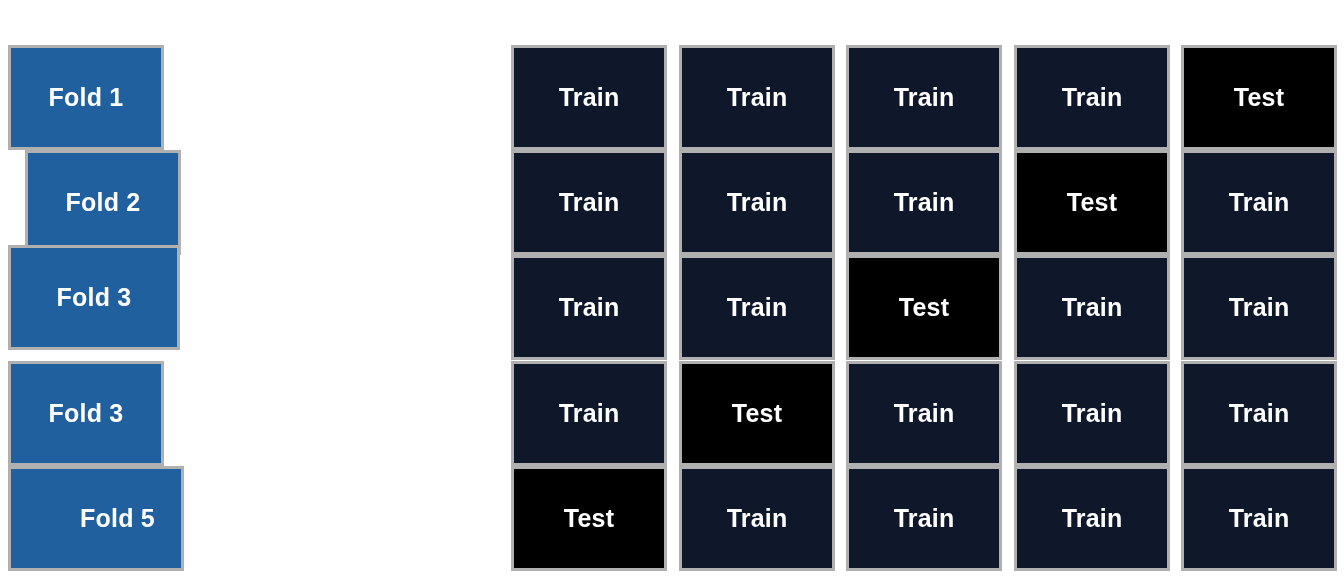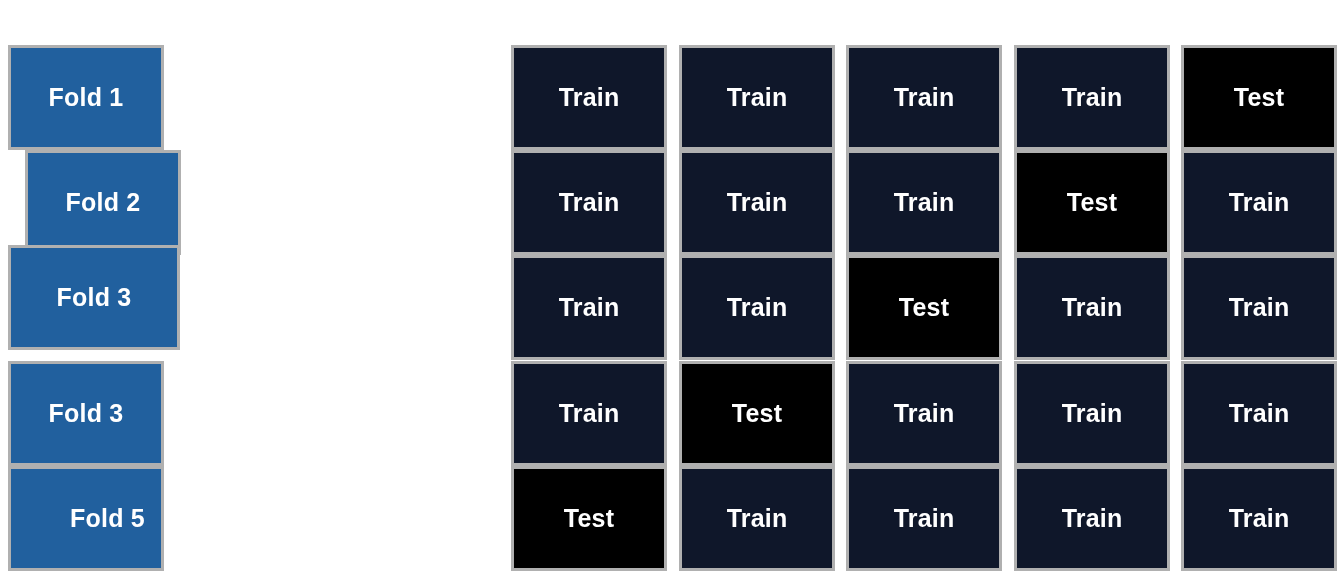--- a/index.html
+++ b/index.html
@@ -70,21 +70,21 @@
       </div>
       <div class="cell fold-label" style="left: 25px; top: 127.2px; width: 156px; height: 105px;">
         <span class="cell-text">Fold 2</span>
       </div>
       <div class="cell fold-label" style="left: 8px; top: 222px; width: 172px; height: 105px;">
         <span class="cell-text">Fold 3</span>
       </div>
       <div class="cell fold-label" style="left: 8px; top: 337.6px; width: 156px; height: 105px;">
         <span class="cell-text">Fold 3</span>
       </div>
-      <div class="cell fold-label" style="left: 8px; top: 442.8px; width: 156px; height: 105px; padding-left: 43px;">
+      <div class="cell fold-label" style="left: 8px; top: 442.8px; width: 176px; height: 105px; padding-left: 43px;">
         <span class="cell-text">Fold 5</span>
       </div>
     </div>
   <div id="split-grid">
       <div class="cell train" style="left: 511px; top: 22px; width: 156px; height: 105px;">
         <span class="cell-text">Train</span>
       </div>
       <div class="cell train" style="left: 679px; top: 22px; width: 156px; height: 105px;">
         <span class="cell-text">Train</span>
       </div>

